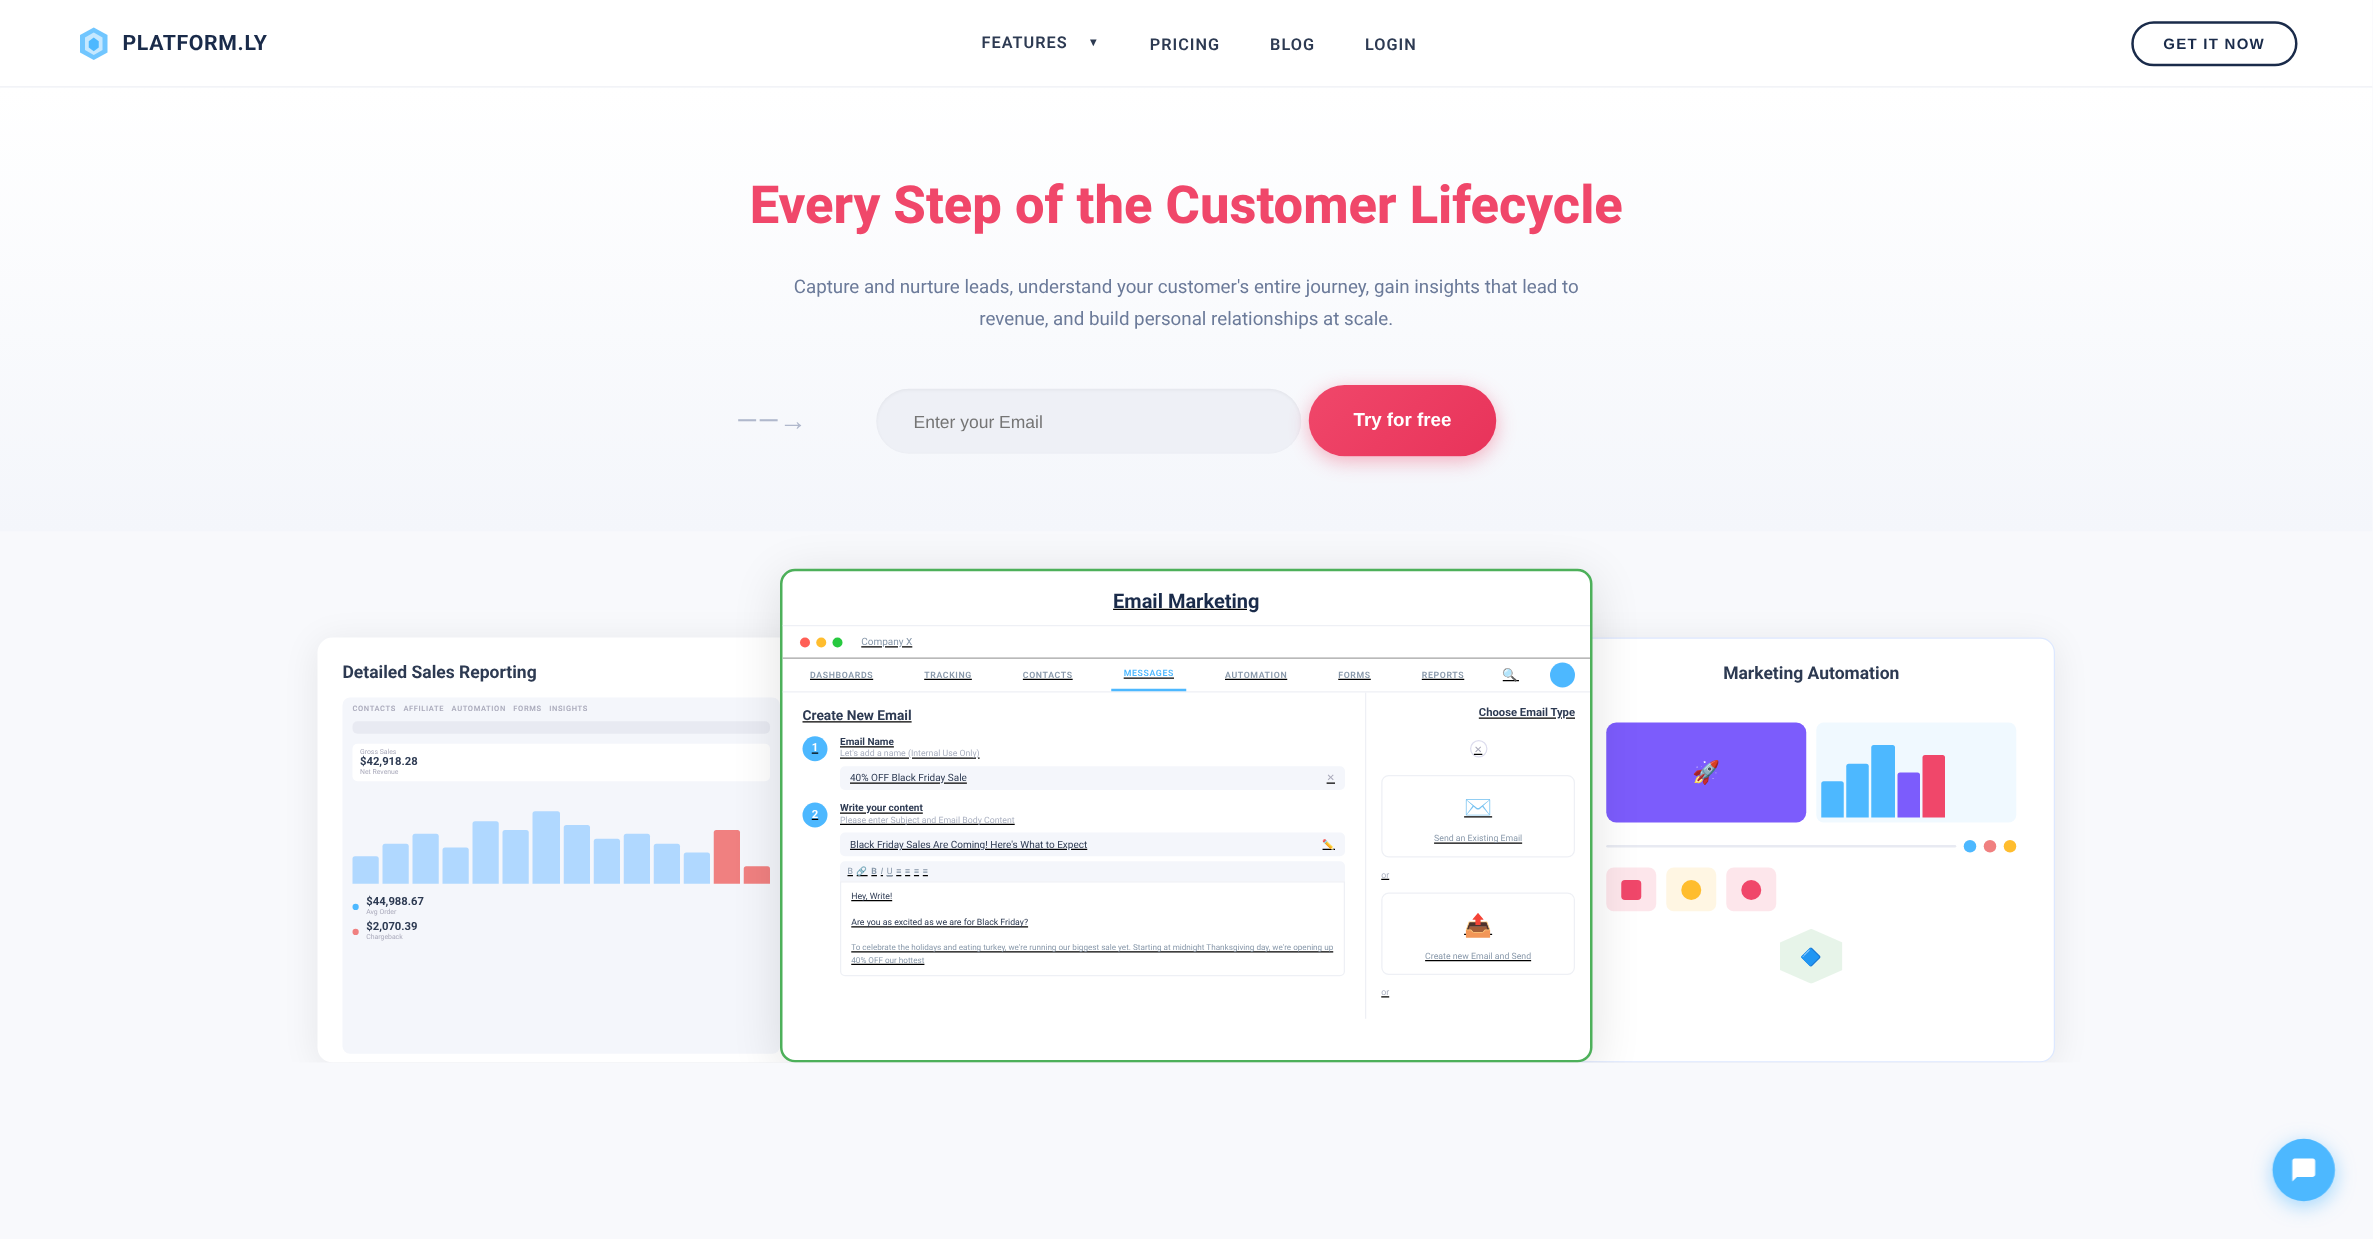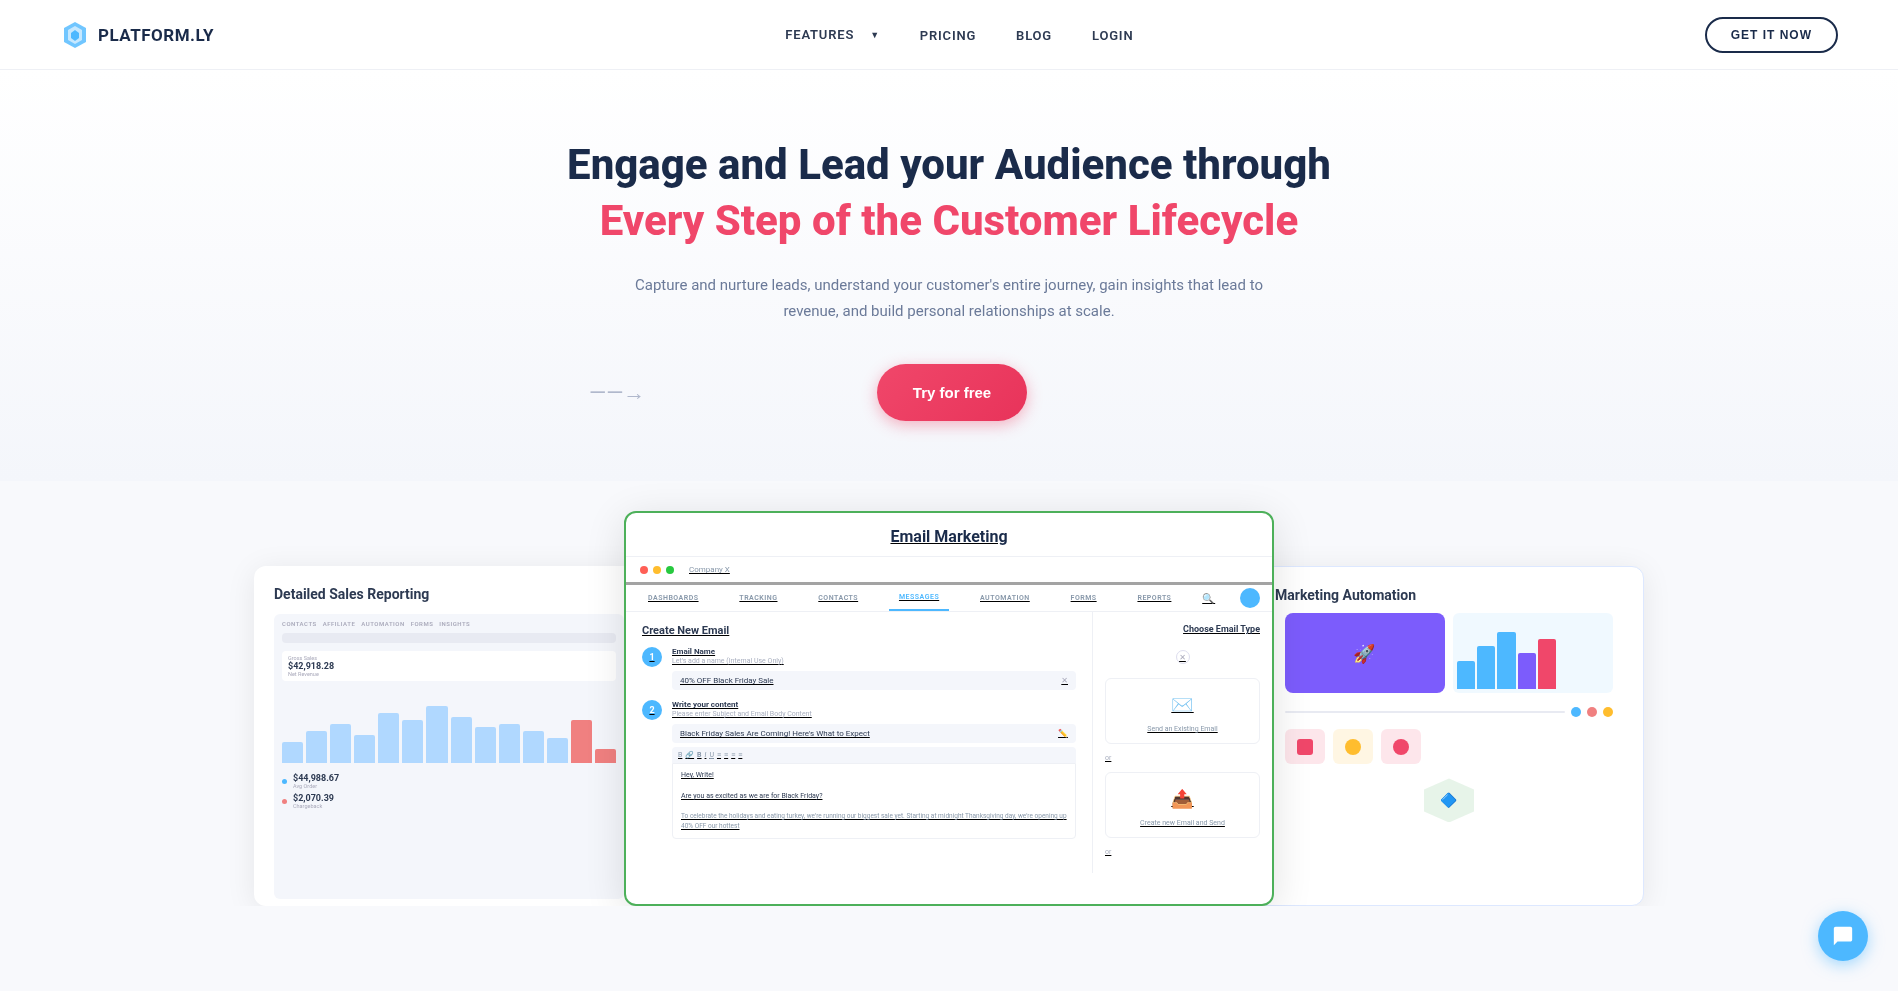--- a/index.html
+++ b/index.html
@@ -274,21 +274,21 @@
       font-size: 16px;
       font-weight: 700;
       color: #1a2b4a;
       text-align: center;
     }
     .center-browser-chrome {
       display: flex;
       align-items: center;
       gap: 5px;
       padding: 8px 14px;
-      border-bottom: 3px solid #a3a3a3;
+      border-bottom: 1px solid #a3a3a3;
     }
     .chrome-dot {
       width: 8px; height: 8px; border-radius: 50%;
     }
     .center-nav-tabs {
       display: flex;
       gap: 0;
       padding: 0 12px;
       border-bottom: 1px solid #eef0f5;
       font-size: 7px;
@@ -418,21 +418,22 @@
       position: relative;
       z-index: 1;
       height: 340px;
       overflow: hidden;
       border: 1px solid #dde8ff;
     }
     .card-right-title {
       font-size: 14px;
       font-weight: 700;
       color: #2d3a52;
-      margin-bottom: 0;
+      margin-bottom: 21px;
+      text-align: center;
     }
     .automation-grid {
       display: grid;
       grid-template-columns: 1fr 1fr;
       gap: 8px;
       padding: 10px;
     }
     .auto-node {
       border-radius: 8px;
       padding: 10px;
@@ -500,28 +501,28 @@
       </a>
     </li>
     <li><a href="#">PRICING</a></li>
     <li><a href="#">BLOG</a></li>
     <li><a href="#">LOGIN</a></li>
   </ul>
   <button class="nav-cta">GET IT NOW</button>
 </nav>
 
 <section class="hero">
-  <h1>Engage and Lead your Audience through</h1>
   <h2>Every Step of the Customer Lifecycle</h2>
   <p class="hero-sub">Capture and nurture leads, understand your customer's entire journey, gain insights that lead to revenue, and build personal relationships at scale.</p>
 
   <div class="email-form">
     <div class="arrow-decoration">
       ——→
     </div>
+    <input class="email-input" type="email" placeholder="Enter your Email" style="">
     <button class="try-btn">Try for free</button>
   </div>
 </section>
 
 <div class="cards-section">
 
   <div class="card-left">
     <div class="card-left-title">Detailed Sales Reporting</div>
     <div class="mini-browser">
       <div class="mini-browser-nav">

